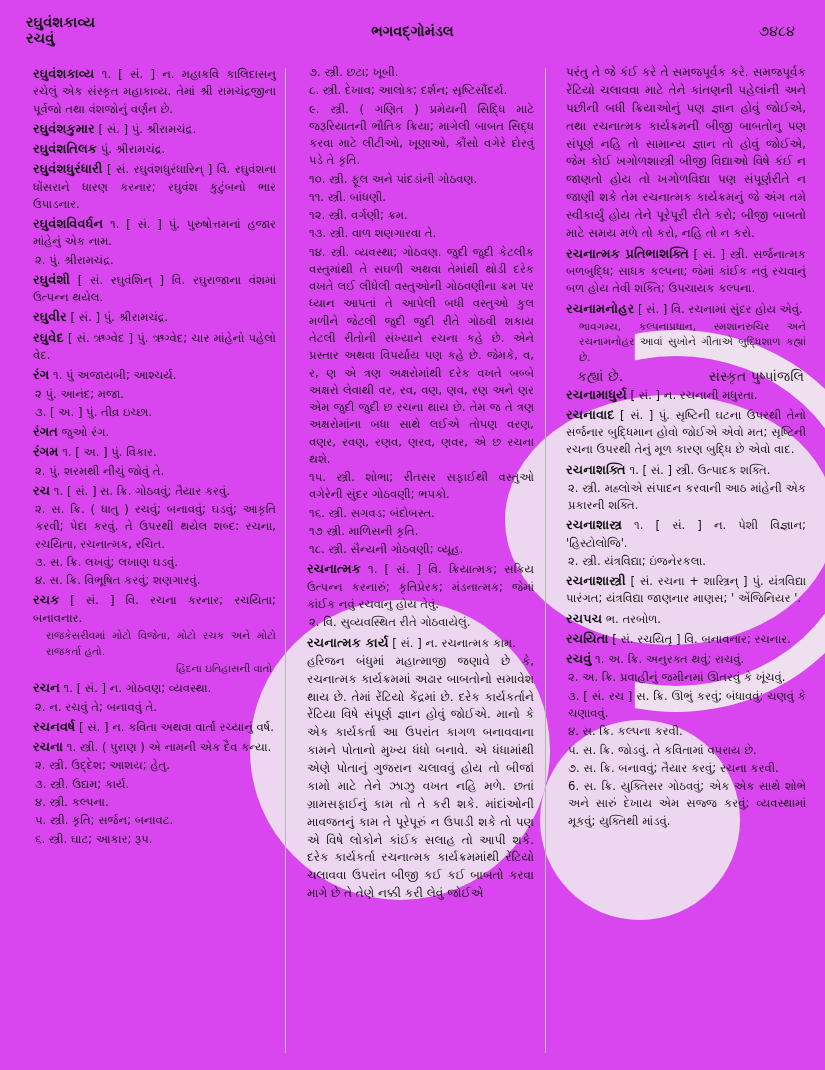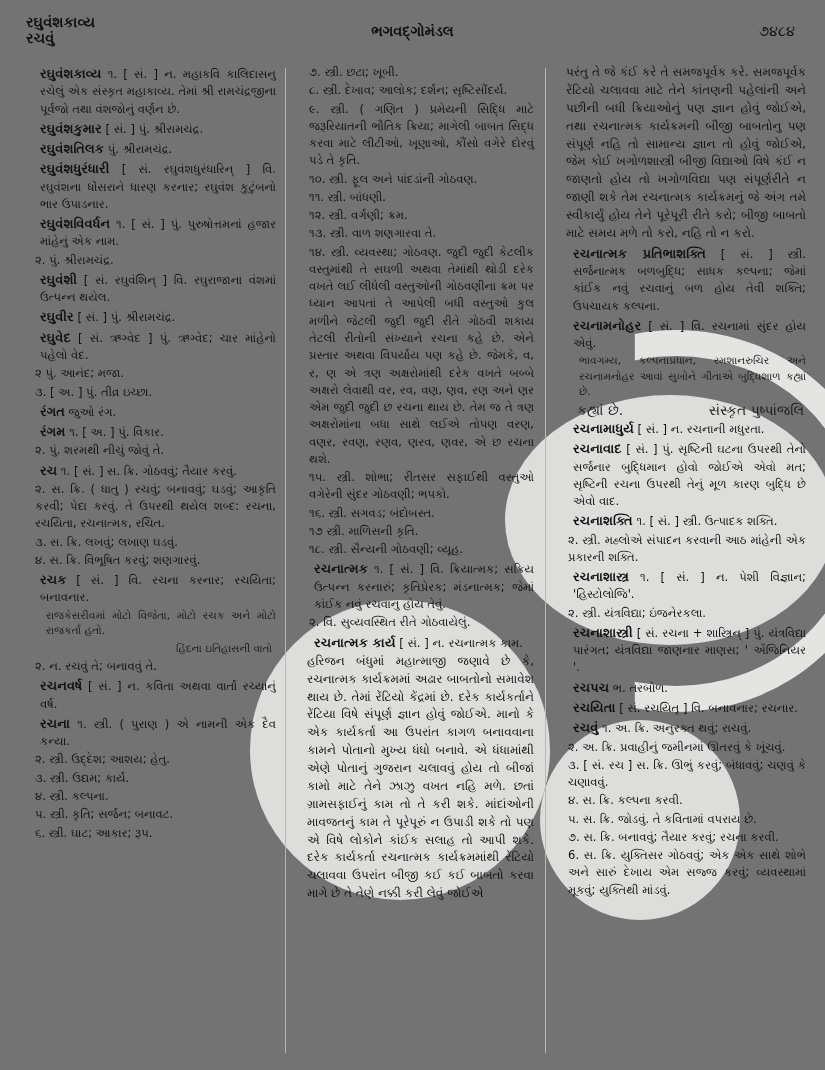--- a/index.html
+++ b/index.html
@@ -8,21 +8,21 @@
     background: #ffffff;
   }
   body {
     font-family: "DejaVu Sans", "Liberation Sans", sans-serif;
   }
 
   .page {
     position: relative;
     width: 825px;
     height: 1070px;
-    background: #737373;
+    background: #d946ef;
     overflow: hidden;
     box-sizing: border-box;
   }
 
   
   .watermark {
     position: absolute;
     pointer-events: none;
     border-radius: 50%;
     background: #f0f0ee;
@@ -104,21 +104,21 @@
     top: 6px;
     width: 1px;
     background: #b9b9b4;
     height: 985px;
   }
   .rule-a { left: 285px; }
   .rule-b { left: 545px; }
 
   
   .entry {
-    margin: 0 0 1px 16px;
+    margin: 0 0 1px 9px;
     font-size: 11.6px;
     line-height: 1.49;
     color: #111;
     text-align: justify;
     text-justify: inter-word;
   }
   .entry .hw {
     font-weight: bold;
     font-size: 12.9px;
     letter-spacing: .1px;
@@ -189,32 +189,34 @@
       <div class="col col-1">
           <div class="entry"><span class="hw">રઘુવંશકાવ્ય</span><span> ૧. [ સં. ] ન. મહાકવિ કાલિદાસનુ રચેલું એક સંસ્કૃત મહાકાવ્ય. તેમાં શ્રી રામચંદ્રજીના પૂર્વજો તથા વંશજોનું વર્ણન છે.</span></div>
           <div class="entry"><span class="hw">રઘુવંશકુમાર</span><span> [ સં. ] પું. શ્રીરામચંદ્ર.</span></div>
           <div class="entry"><span class="hw">રઘુવંશતિલક</span><span> પું. શ્રીરામચંદ્ર.</span></div>
           <div class="entry"><span class="hw">રઘુવંશધુરંધારી</span><span>  [ સં.  રઘુવંશધુરંધારિન્ ] વિ. રઘુવંશના ધોંસરાને ધારણ કરનાર; રઘુવંશ કુટુંબનો ભાર ઉપાડનાર.</span></div>
           <div class="entry"><span class="hw">રઘુવંશવિવર્ધન</span><span> ૧. [ સં. ] પું. પુરુષોત્તમનાં હજાર માંહેનું એક નામ.</span></div>
           <div class="sense">૨. પું. શ્રીરામચંદ્ર.</div>
           <div class="entry"><span class="hw">રઘુવંશી</span><span> [ સં. રઘુવંશિન્ ] વિ. રઘુરાજાના વંશમાં ઉત્પન્ન થયેલ.</span></div>
           <div class="entry"><span class="hw">રઘુવીર</span><span> [ સં. ] પું. શ્રીરામચંદ્ર.</span></div>
           <div class="entry"><span class="hw">રઘુવેદ</span><span>  [ સં. ઋગ્વેદ ] પું. ઋગ્વેદ; ચાર માંહેનો પહેલો વેદ.</span></div>
+          <div class="entry"><span class="hw">રંગ</span><span> ૧. પું અજાયબી; આશ્ચર્ય.</span></div>
           <div class="sense">૨ પું. આનંદ; મજા.</div>
           <div class="sense">૩. [ અ. ] પું. તીવ્ર ઇચ્છા.</div>
           <div class="entry"><span class="hw">રંગત</span><span> જુઓ રંગ.</span></div>
           <div class="entry"><span class="hw">રંગમ</span><span> ૧. [ અ. ] પું. વિકાર.</span></div>
           <div class="sense">૨. પું. શરમથી નીચું જોવું તે.</div>
           <div class="entry"><span class="hw">રચ</span><span> ૧. [ સં. ] સ. ક્રિ. ગોઠવવું; તૈયાર કરવું.</span></div>
           <div class="sense">૨. સ. ક્રિ. ( ધાતુ ) રચવું; બનાવવું; ઘડવું; આકૃતિ કરવી; પેદા કરવું. તે ઉપરથી થયેલ શબ્દ: રચના, રચયિતા, રચનાત્મક, રચિત.</div>
           <div class="sense">૩. સ. ક્રિ. લખવું; લખાણ ઘડવું.</div>
           <div class="sense">૪. સ. ક્રિ. વિભૂષિત કરવું; શણગારવું.</div>
           <div class="entry"><span class="hw">રચક</span><span> [ સં. ] વિ. રચના કરનાર; રચયિતા; બનાવનાર.</span></div>
           <div class="quote">રાજકેસરીવમાં મોટો વિજેતા, મોટો રચક અને મોટો રાજકર્તા હતો.</div>
           <div class="quote quote-src">હિંદના ઇતિહાસની વાતો</div>
+          <div class="entry"><span class="hw">રચન</span><span> ૧. [ સં. ] ન. ગોઠવણ; વ્યવસ્થા.</span></div>
           <div class="sense">૨. ન. રચવું તે; બનાવવું તે.</div>
           <div class="entry"><span class="hw">રચનવર્ષ</span><span> [ સં. ] ન. કવિતા અથવા વાર્તા રચ્યાનું વર્ષ.</span></div>
           <div class="entry"><span class="hw">રચના</span><span> ૧. સ્ત્રી. ( પુરાણ ) એ નામની એક દૈવ કન્યા.</span></div>
           <div class="sense">૨. સ્ત્રી. ઉદ્દેશ; આશય; હેતુ.</div>
           <div class="sense">૩. સ્ત્રી. ઉદ્યમ; કાર્ય.</div>
           <div class="sense">૪. સ્ત્રી. કલ્પના.</div>
           <div class="sense">૫. સ્ત્રી. કૃતિ; સર્જન; બનાવટ.</div>
           <div class="sense">૬. સ્ત્રી. ઘાટ; આકાર; રૂપ.</div>
         </div>
       <div class="col col-2">

